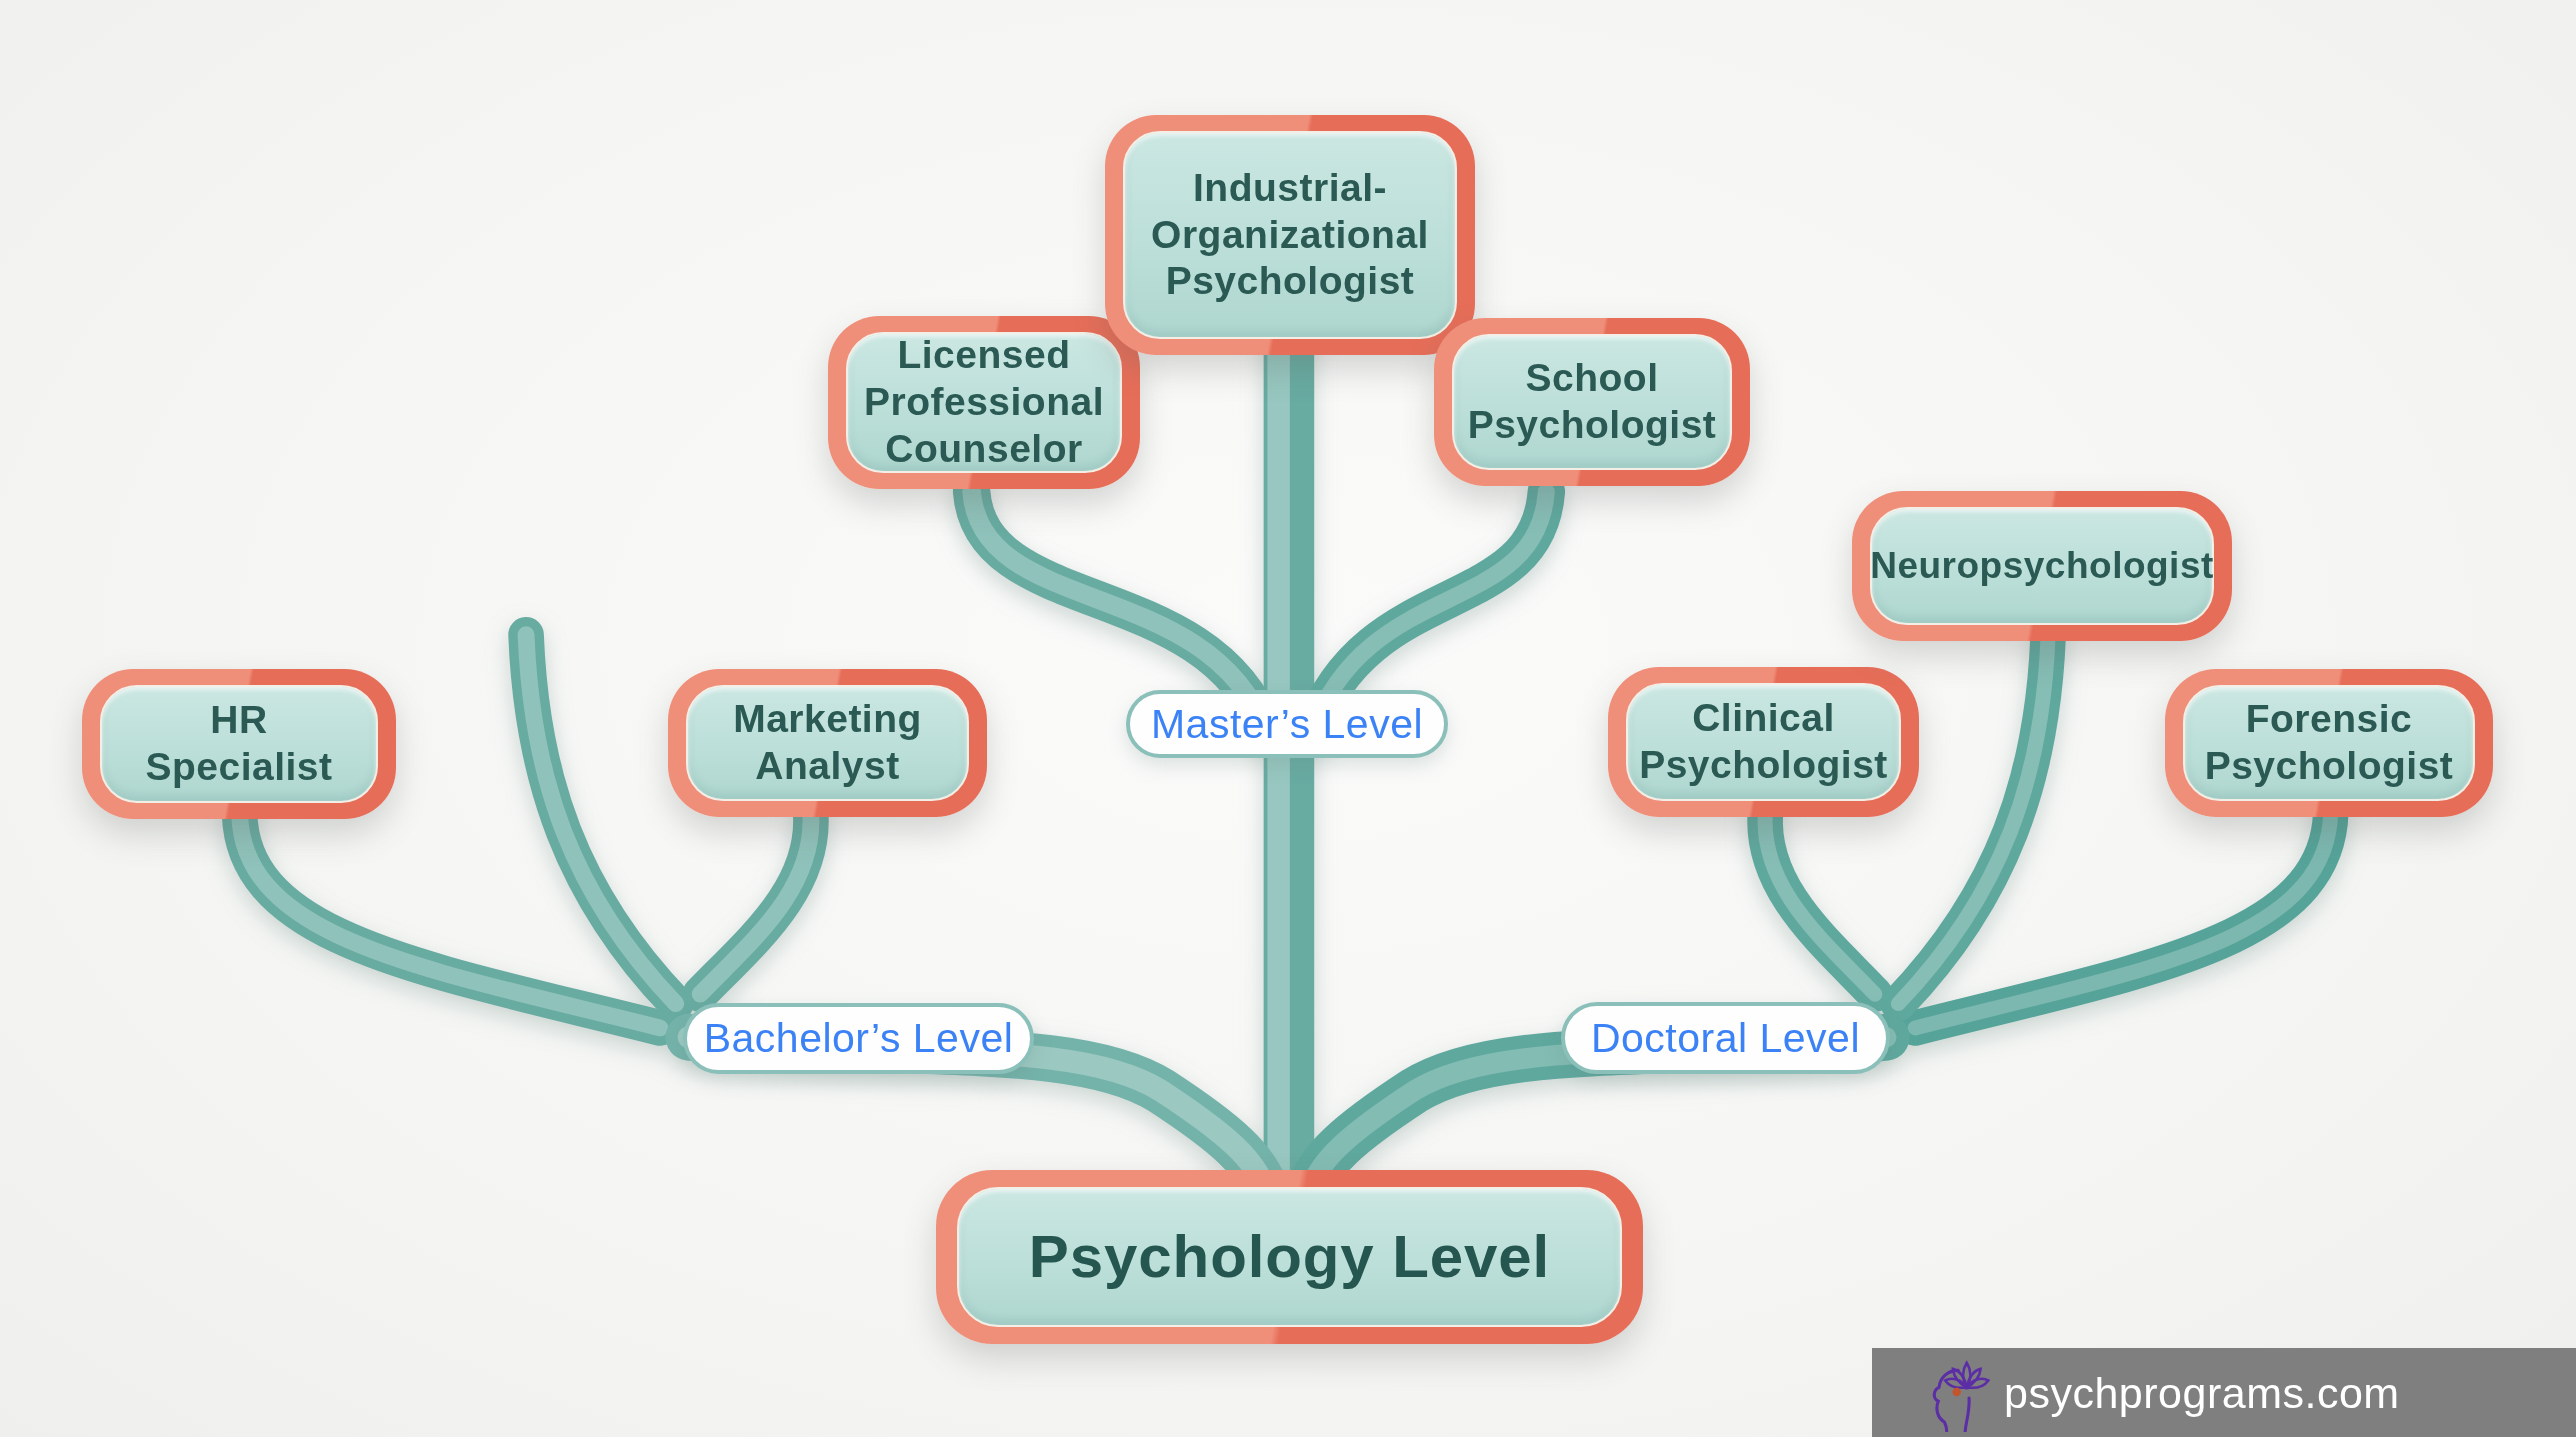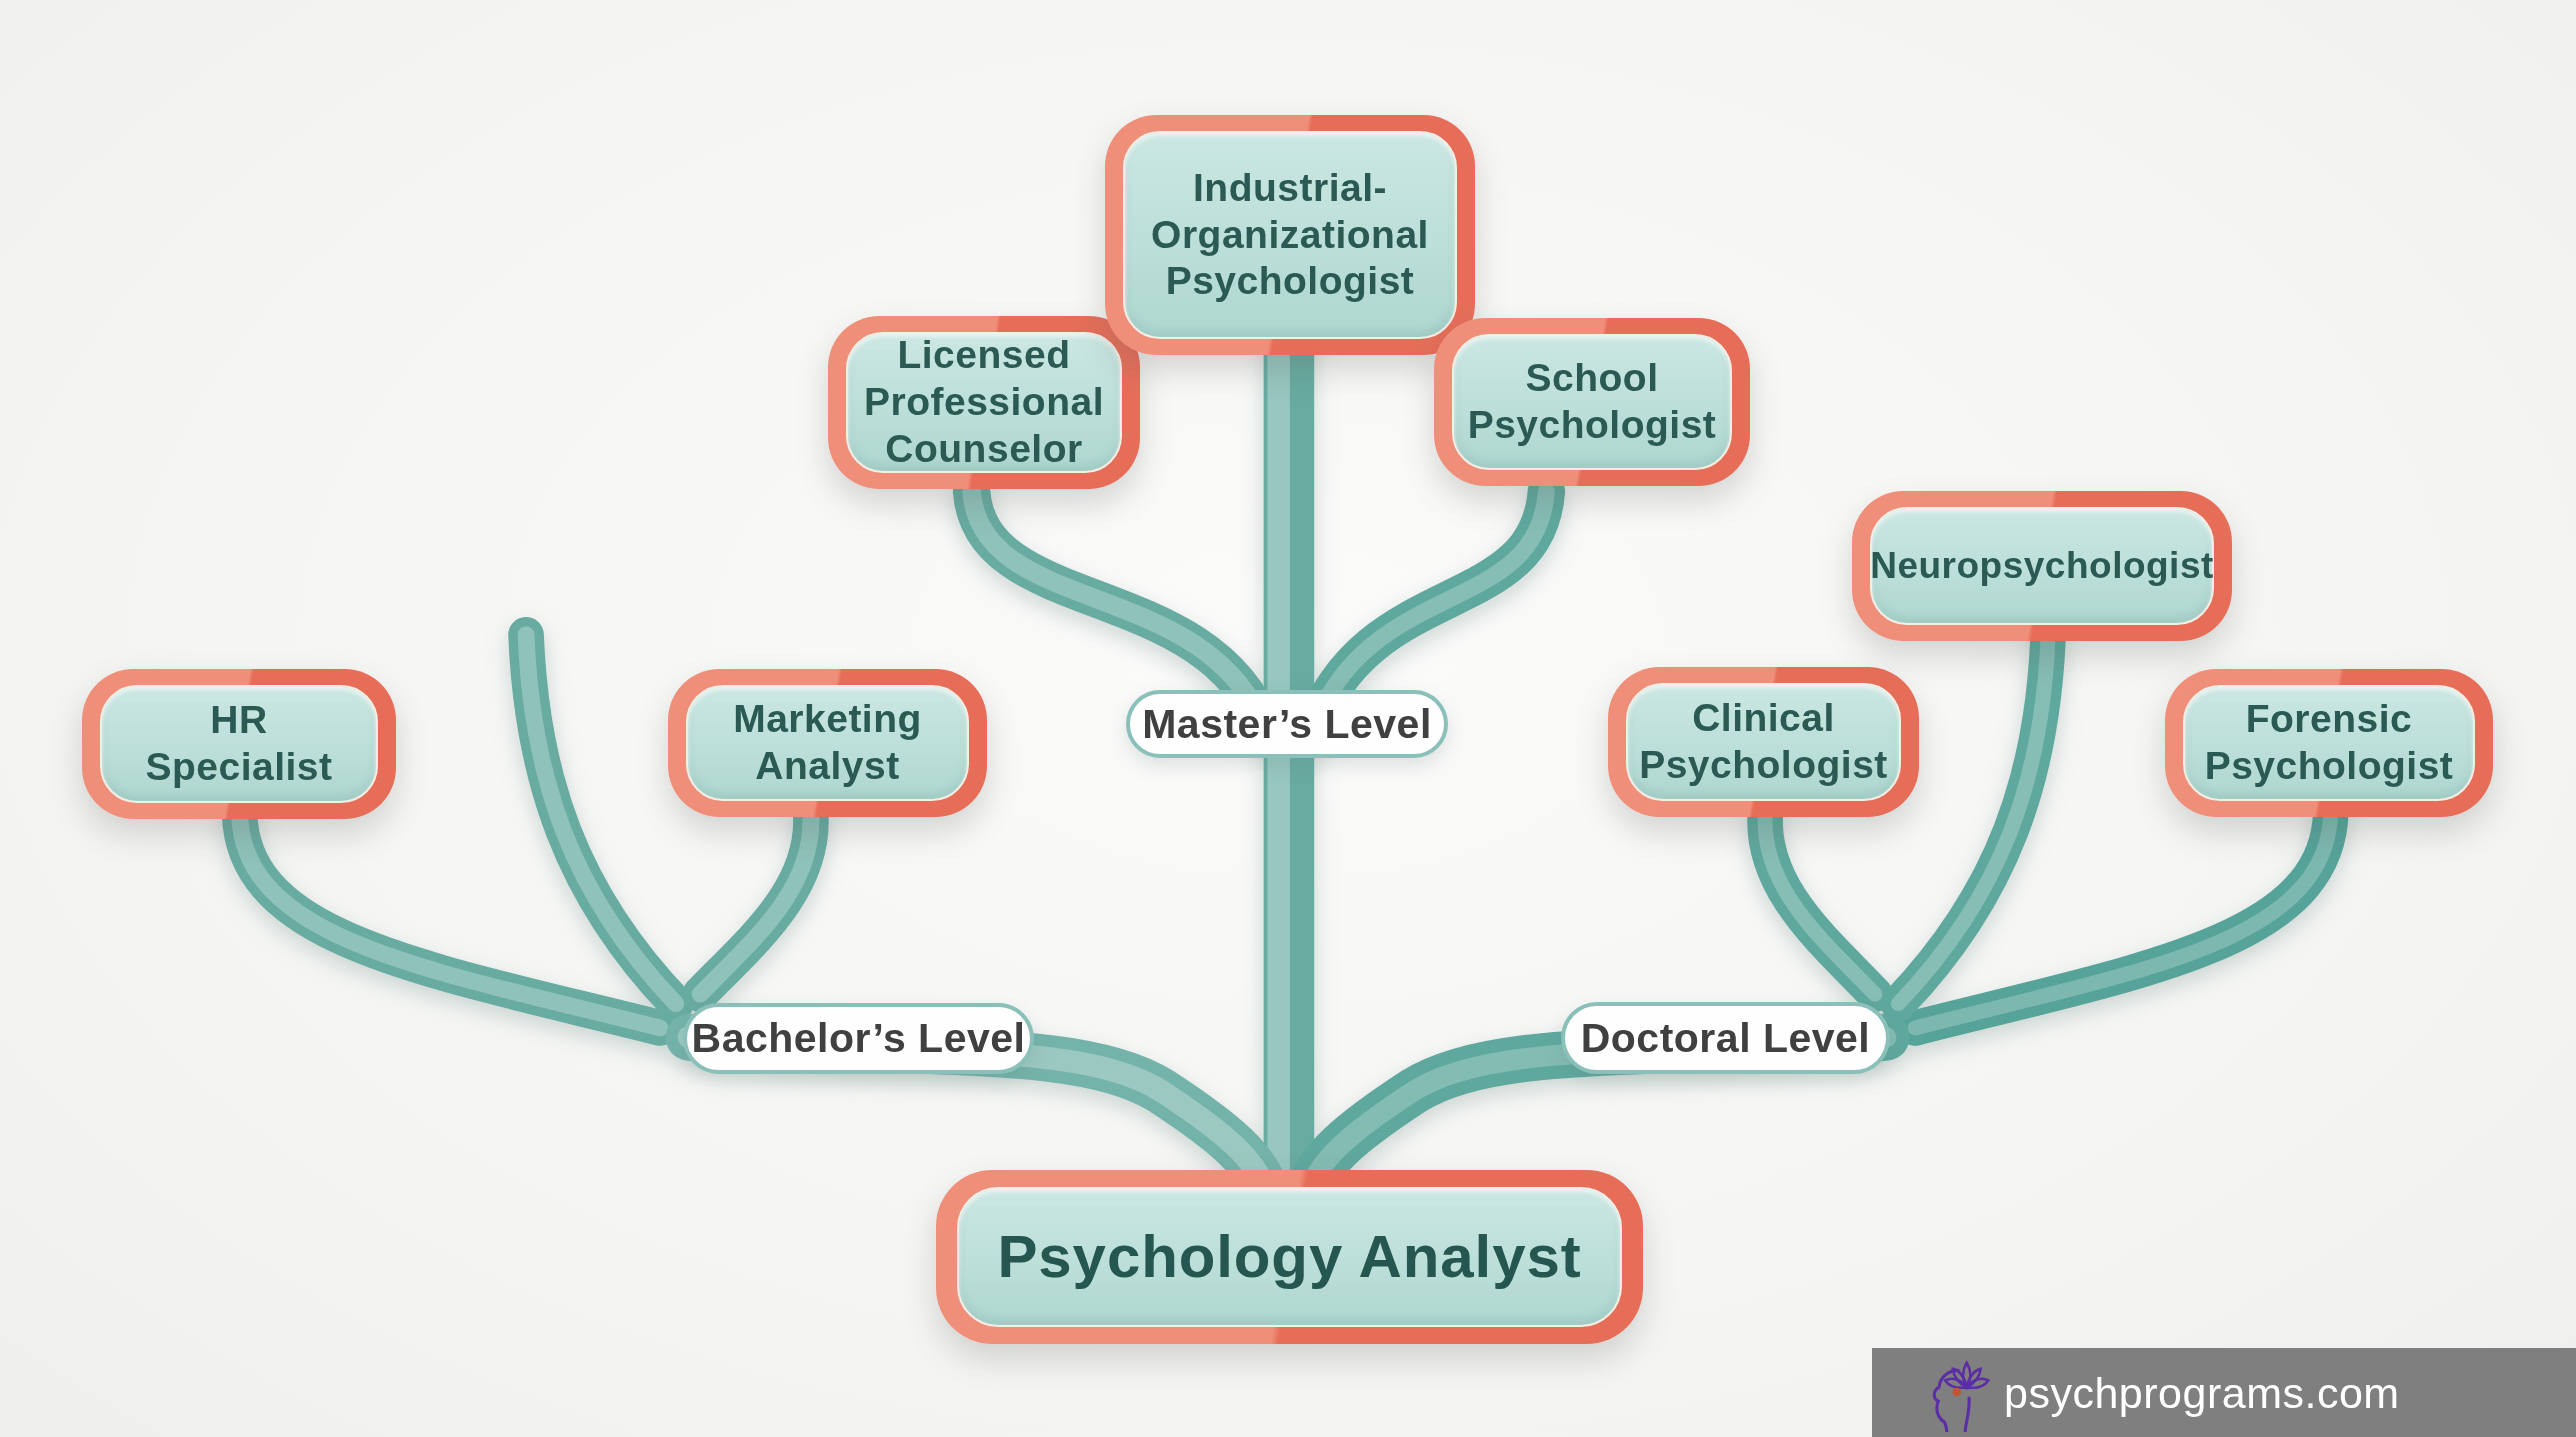--- a/index.html
+++ b/index.html
@@ -33,21 +33,21 @@
   .node.root{border-radius:56px;padding:17px 20.6px;}
   .node.root .node-inner{border-radius:41px;}
 
   
   .pill{
     position:absolute;box-sizing:border-box;background:#fefefe;
     border:4.7px solid #8ac0b9;border-radius:75px;
     display:flex;align-items:center;justify-content:center;
     box-shadow:0 7.5px 19px rgba(100,130,125,0.20);
   }
-  .pill-label{font-size:41px;font-weight:700;color:#404040;letter-spacing:0.5px;}
+  .pill-label{font-size:41px;font-weight:400;color:#3b82f6;letter-spacing:0.5px;}
 
   
   .banner{
     position:absolute;left:1872px;top:1348px;width:704px;height:90px;
     background:#7f7f7f;display:flex;align-items:center;gap:10px;
     padding-left:49px;box-sizing:border-box;
   }
   .banner-text{color:#ffffff;font-size:43px;font-weight:400;letter-spacing:0.5px;}
   .logo{flex:0 0 auto;}
 </style>
@@ -144,21 +144,21 @@
   </div>
   <div class="node" style="left:2165px;top:669px;width:328px;height:148px;">
     <div class="node-inner">
       <span class="node-label">Forensic
 Psychologist</span>
     </div>
   </div>
 
   <div class="node root" style="left:936px;top:1170px;width:707px;height:174px;">
     <div class="node-inner">
-      <span class="node-label">Psychology Analyst</span>
+      <span class="node-label">Psychology Level</span>
     </div>
   </div>
 
   <div class="banner">
     <svg class="logo" width="73" height="77" viewBox="0 0 90 100">
       <g fill="none" stroke="#5c2ea6" stroke-width="4" stroke-linecap="round">
 
         <path d="M46,20 C32,20 22,30 21,42 C14,45 12,56 20,60 C16,70 19,82 28,87 C30,91 31,95 31,99"></path>
         <path d="M60,56 C61,74 56,86 55,99"></path>
 

